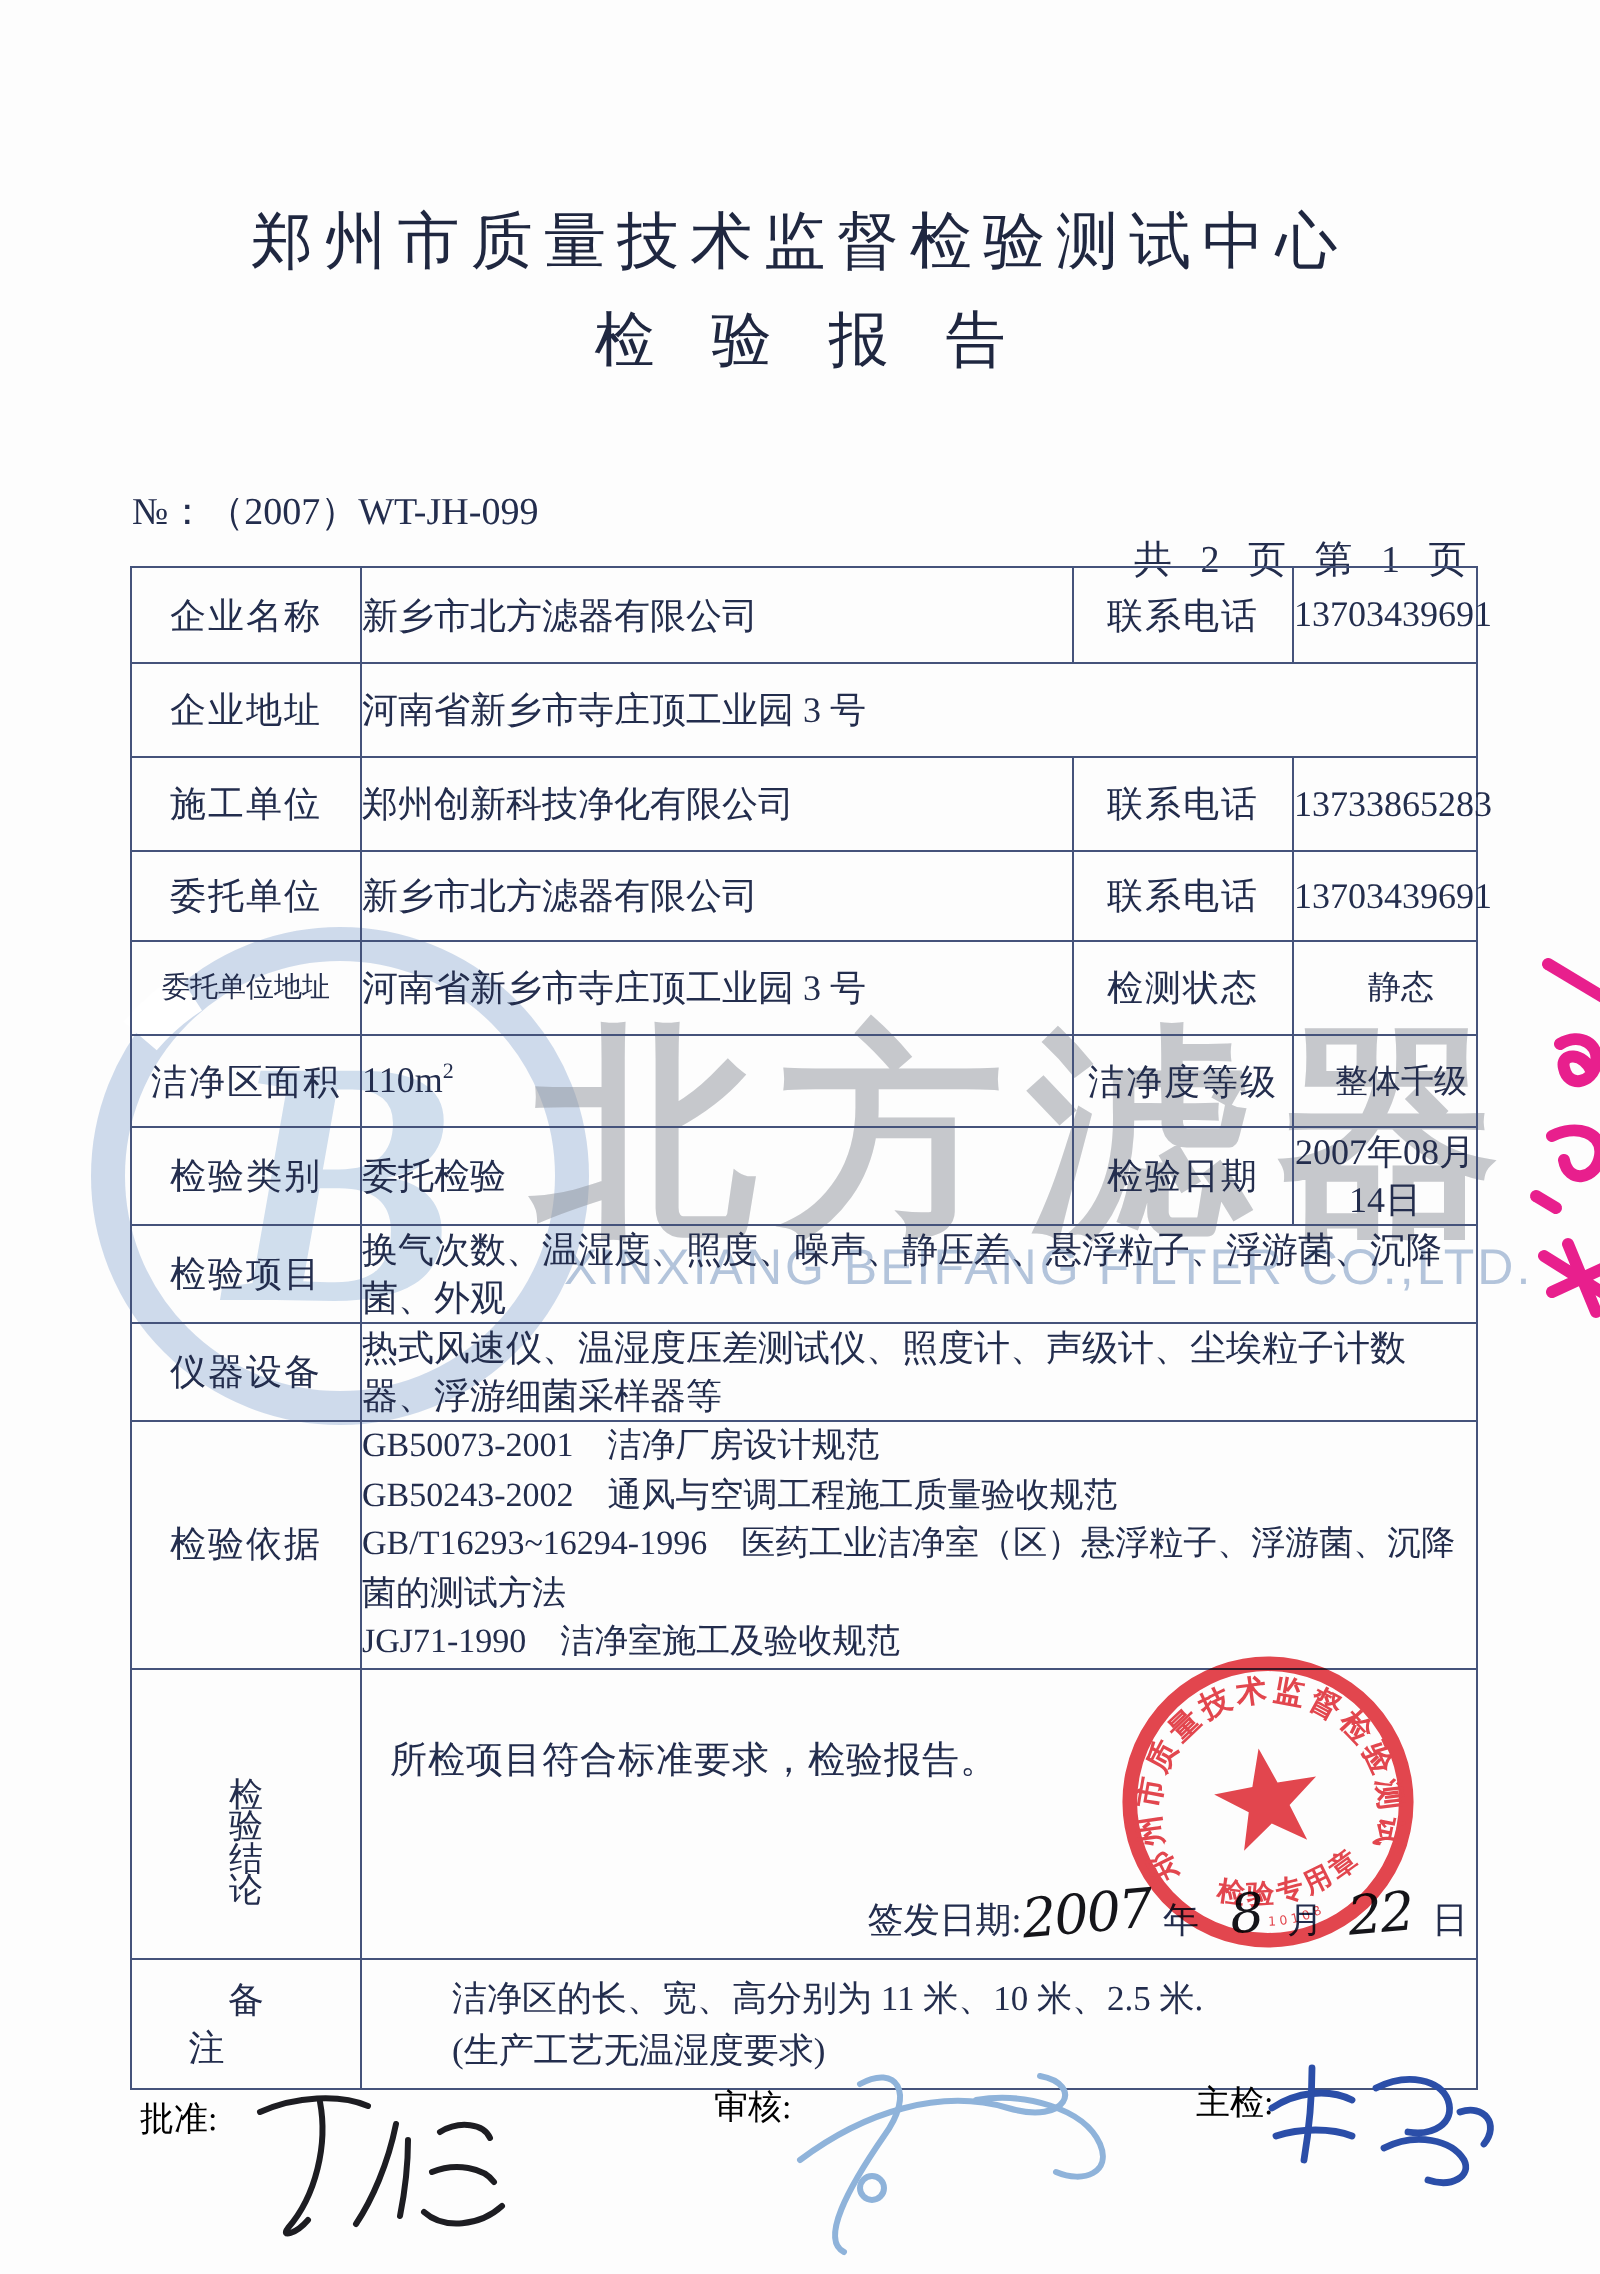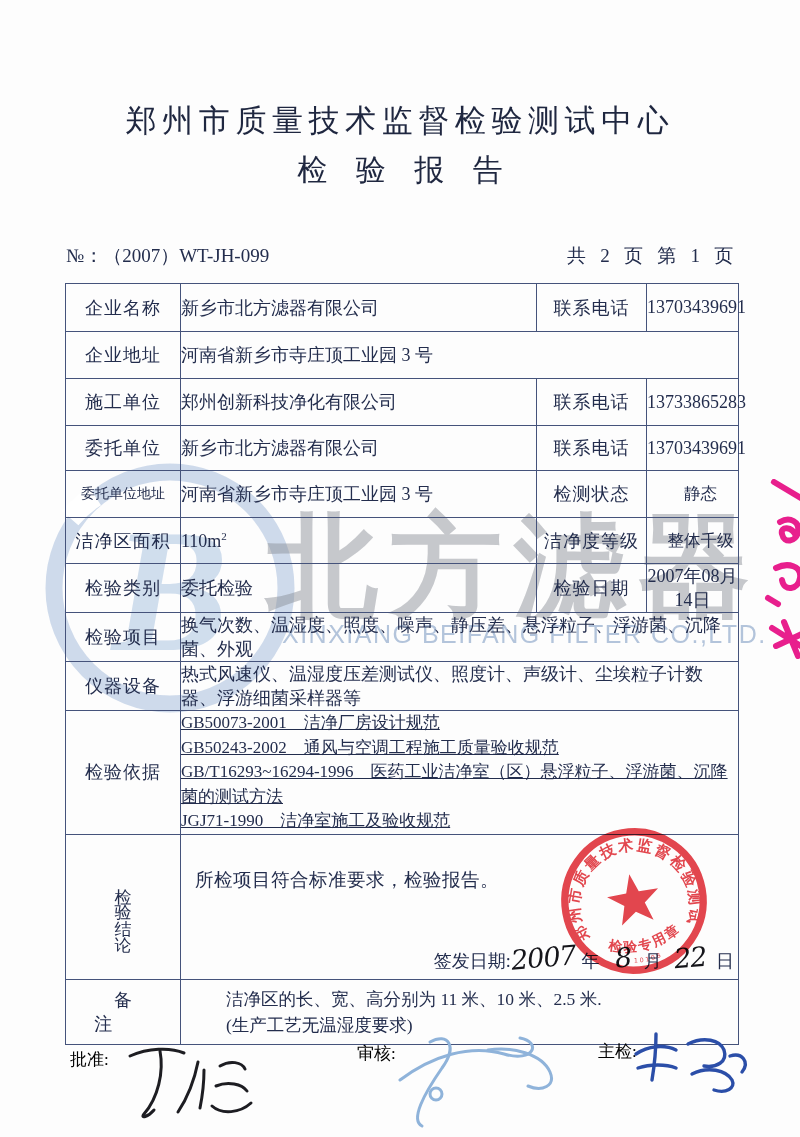--- a/index.html
+++ b/index.html
@@ -5,41 +5,41 @@
   html,body{margin:0;padding:0;background:#ffffff;}
   .doc{position:relative;width:800px;height:1137px;background:#fdfdfd;overflow:hidden;
        font-family:"Liberation Serif","DejaVu Serif",serif;color:#222c49;}
   
   .title{position:absolute;top:100px;left:0;width:800px;text-align:center;
          font-size:31px;letter-spacing:.18em;color:#1f2740;font-weight:500;}
   .subtitle{position:absolute;top:150px;left:0;width:800px;text-align:center;
          font-size:30px;letter-spacing:.95em;text-indent:.95em;color:#1f2740;font-weight:500;}
   .no-line{position:absolute;top:243px;left:66px;width:672px;display:flex;
          justify-content:space-between;font-size:19px;color:#232d4d;}
-  .no-line .pages{letter-spacing:.25em;}
+  .no-line .pages{letter-spacing:.25em;margin-top:24px;}
   
   .wm{position:absolute;z-index:0;}
   .wm-cn{top:492px;left:266px;width:520px;font-family:"DejaVu Sans","Liberation Sans",sans-serif;
          font-weight:bold;font-size:112px;letter-spacing:12px;color:rgba(138,142,150,.48);white-space:nowrap;}
   .wm-en{top:620px;left:282px;width:500px;font-family:"Liberation Sans","DejaVu Sans",sans-serif;
          font-size:25px;letter-spacing:1.5px;color:rgba(130,158,197,.6);white-space:nowrap;}
   .wm-logo{top:458px;left:40px;}
   
   table.info{position:absolute;z-index:1;top:283px;left:65px;width:673px;
          border-collapse:collapse;table-layout:fixed;background:transparent;}
   table.info td{border:1.5px solid #45537b;padding:0;vertical-align:middle;
          font-size:18px;color:#232d4d;background:transparent;}
   td.lab{text-align:center;font-size:16.5px;letter-spacing:1px;}
   td.lab.tight{font-size:14px;letter-spacing:0;}
   td.val{padding-left:14px;}
   td.cen{text-align:center;font-size:15.5px;padding-left:0;}
   td.cen.cn{font-size:16.5px;padding-left:16px;}
   .v-label{writing-mode:vertical-lr;letter-spacing:16px;font-size:17px;margin:auto;display:block;text-align:center;height:120px;}
   .basis div{line-height:24.5px;font-size:17px;}
-  .basis{padding:4px 8px 4px 14px;text-decoration:underline;}
+  .basis{padding:4px 8px 4px 14px;}
   .items{font-size:16.5px;}
   .concl-cell{position:relative;}
   .concl-text{position:absolute;top:32px;left:14px;font-size:18.5px;letter-spacing:.5px;}
   .sign-line{position:absolute;bottom:6px;right:4px;font-size:18px;white-space:nowrap;}
   .hw{font-family:"DejaVu Serif",serif;font-style:italic;display:inline-block;
       font-size:27px;color:#15151a;transform:rotate(-5deg);letter-spacing:-1px;font-weight:500;}
   .remark{padding:5px 8px 5px 14px;}
   .remark div{line-height:26px;font-size:17.5px;margin-left:45px;}
   
   .foot-label{position:absolute;font-size:17px;color:#000000;z-index:2;}

